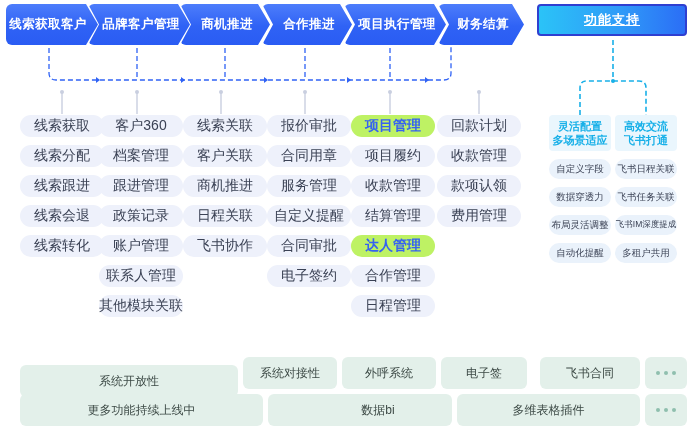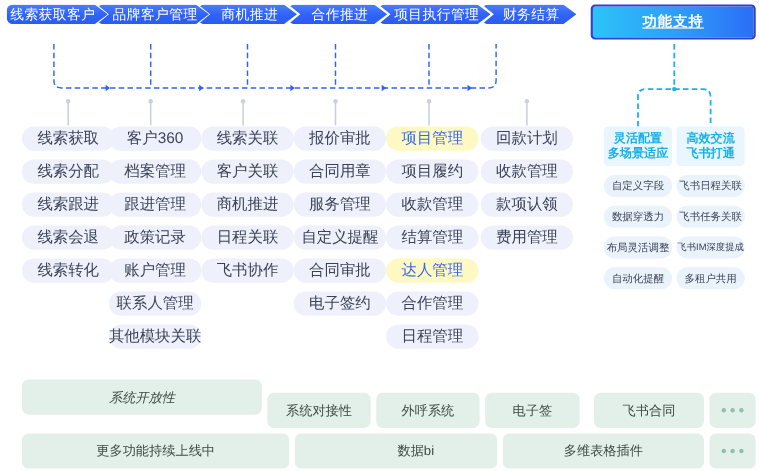--- a/index.html
+++ b/index.html
@@ -8,23 +8,23 @@
     background:#ffffff;
     font-family:"Liberation Sans","DejaVu Sans",sans-serif;
     overflow:hidden;
     position:relative;
   }
   #canvas{position:absolute;left:0;top:0;width:690px;height:428px;}
 
   
   .flowbar{position:absolute;left:0;top:4px;height:34px;}
   .chip{
-    position:absolute;top:0;height:18px;
+    position:absolute;top:0;height:41px;
     background:linear-gradient(180deg,#4d7dfb 0%,#2f62f5 55%,#2a5cf3 100%);
-    color:#ffffff;font-size:12.5px;font-weight:400;
+    color:#ffffff;font-size:12.5px;font-weight:700;
     display:flex;align-items:center;justify-content:center;
     border-radius:6px;
     letter-spacing:.4px;
     box-sizing:border-box;
     padding-left:2px;padding-right:10px;
   }
   .chip .lbl{position:relative;z-index:2;white-space:nowrap;}
   .chip.notch{
     clip-path:polygon(0 0, calc(100% - 12px) 0, 100% 50%, calc(100% - 12px) 100%, 0 100%, 0 100%);
   }
@@ -49,21 +49,21 @@
   .col{position:absolute;}
   .pill{
     width:84px;height:22px;margin-bottom:8px;
     background:#eef1fb;
     border-radius:11px;
     color:#3b4255;font-size:14px;
     display:flex;align-items:center;justify-content:center;
     white-space:nowrap;
     box-sizing:border-box;
   }
-  .pill.hl{color:#3663f0;font-weight:400;background:#fef9c3;}
+  .pill.hl{color:#3663f0;font-weight:700;background:#bef264;}
 
   
   .sup-col{position:absolute;}
   .sup-head{
     width:62px;height:36px;
     background:#eaf6fd;
     border-radius:4px;
     color:#18b0e8;font-size:11px;font-weight:700;
     display:flex;flex-direction:column;align-items:center;justify-content:center;
     line-height:14px;
@@ -225,21 +225,21 @@
     <div class="sup-head">
       <span>高效交流</span>
       <span>飞书打通</span>
     </div>
     <div class="sup-pill">飞书日程关联</div>
     <div class="sup-pill">飞书任务关联</div>
     <div class="sup-pill" style="font-size:8.5px;">飞书IM深度提成</div>
     <div class="sup-pill">多租户共用</div>
   </div>
 
-  <div class="tbox" style="left:20px;top:345px;width:218px;font-style:italic;">系统开放性</div>
+  <div class="tbox" style="left:20px;top:365px;width:218px;">系统开放性</div>
   <div class="tbox" style="left:243px;top:357px;width:94px;">系统对接性</div>
   <div class="tbox" style="left:342px;top:357px;width:94px;">外呼系统</div>
   <div class="tbox" style="left:441px;top:357px;width:86px;">电子签</div>
   <div class="tbox" style="left:540px;top:357px;width:100px;">飞书合同</div>
   <div class="tbox" style="left:645px;top:357px;width:42px;">
     <span class="dots">
         <i></i>
         <i></i>
         <i></i>
       </span>

